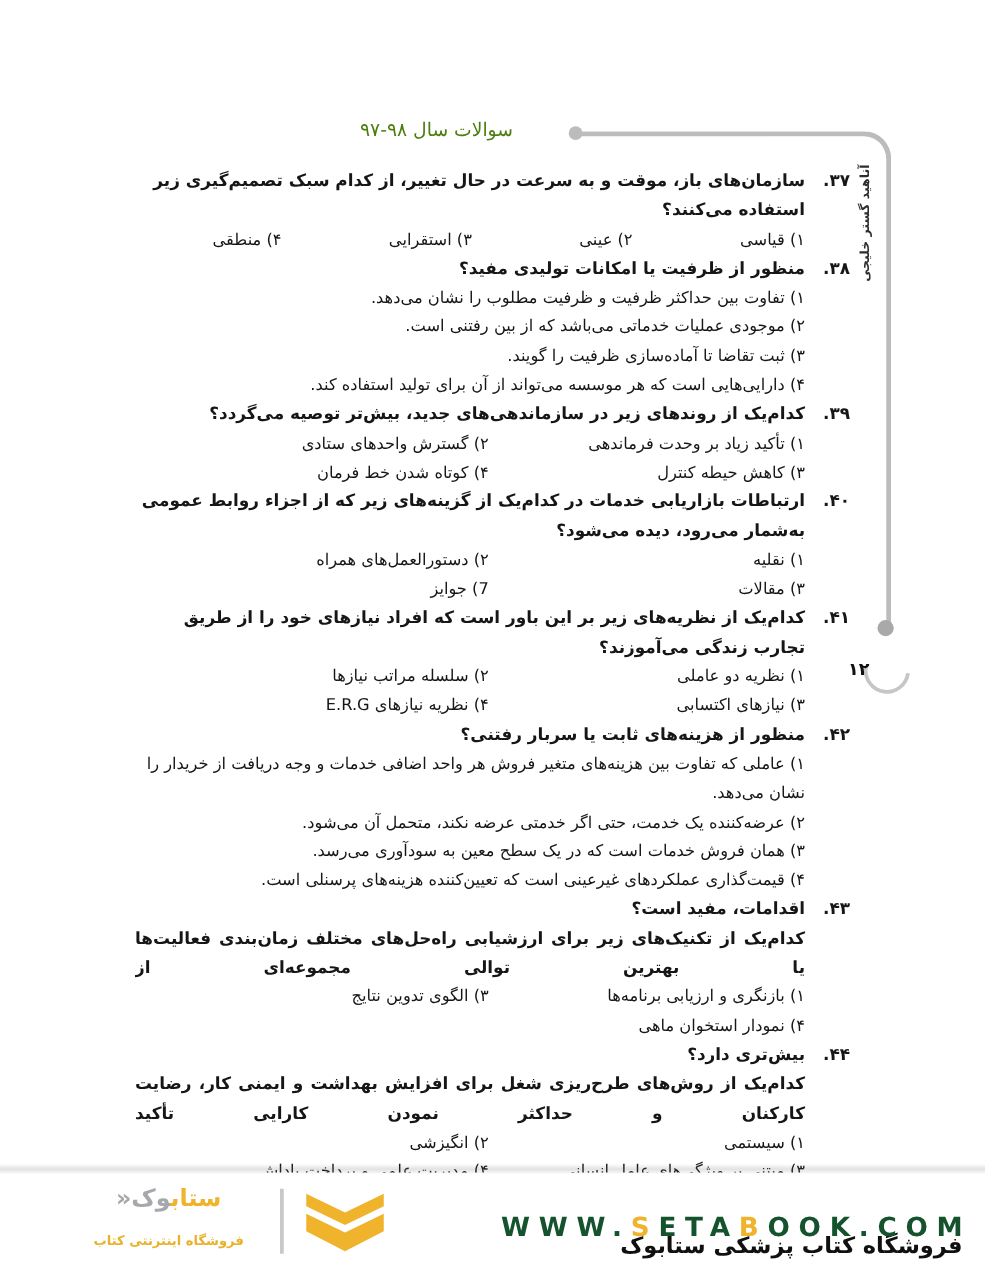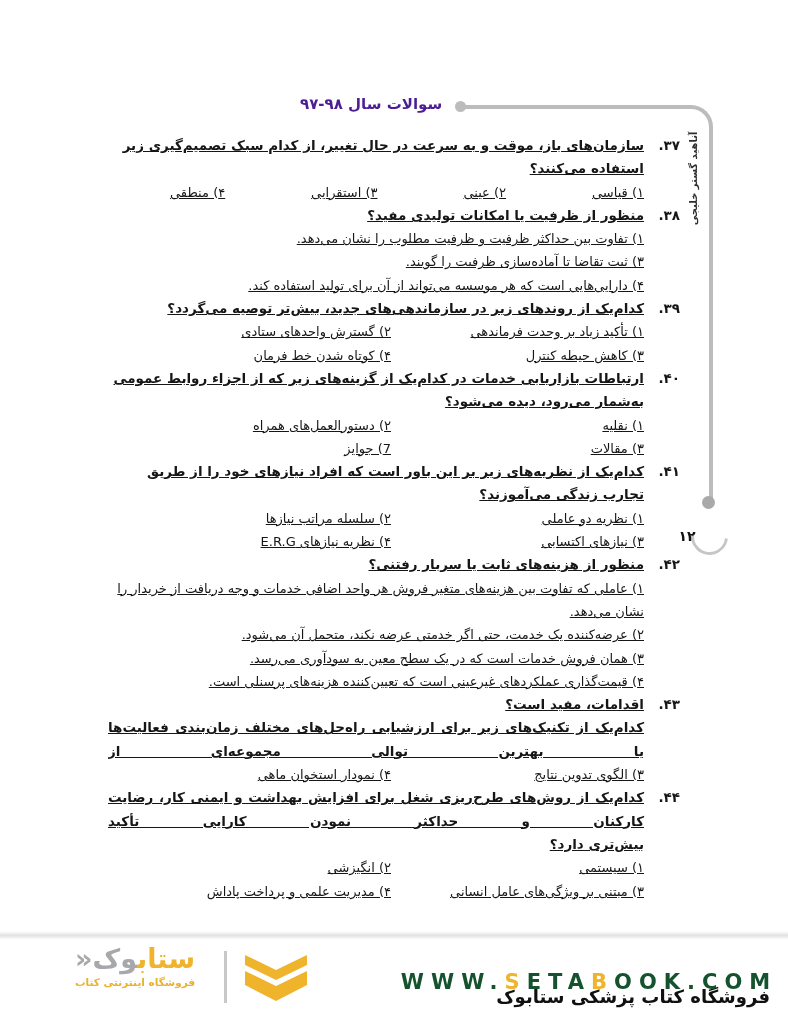--- a/index.html
+++ b/index.html
@@ -4,22 +4,22 @@
 <style>
   * { margin:0; padding:0; box-sizing:border-box; }
   html,body { width:788px; height:1012px; }
   body {
     position:relative; background:#ffffff; overflow:hidden;
     font-family:"DejaVu Sans", sans-serif; color:#1a1a1a;
   }
 
   
   .hdr-title {
-    position:absolute; top:95px; left:300px;
-    font-size:15px; font-weight:700; direction:rtl; color:#4c1d95;
+    position:absolute; top:95px; left:288px;
+    font-size:15px; font-weight:400; direction:rtl; color:#4d7c0f;
   }
   .hdr-line {
     position:absolute; left:463px; top:105px; width:250px; height:397px;
     border-top:4px solid #bcbcbc; border-right:4px solid #bcbcbc;
     border-top-right-radius:22px;
   }
   .hdr-cap {
     position:absolute; left:455px; top:101px; width:11px; height:11px;
     border-radius:50%; background:#bcbcbc;
   }
@@ -45,44 +45,44 @@
   }
 
   
   .questions {
     position:absolute; top:134px; right:108px; width:572px; height:804px;
     overflow:hidden; direction:rtl; text-align:right;
     font-size:13.5px; line-height:23.3px; color:#161616;
   }
   .q { display:flex; }
   .qnum { flex:none; width:36px; font-weight:700; }
-  .qbody { flex:1; min-width:0;text-decoration:underline; }
+  .qbody { flex:1; min-width:0; }
   .stem { font-weight:700; }
   .stem.justify { text-align:justify; text-align-last:justify; }
   .opts { font-weight:400; font-size:13px; }
   .opts.row4 {
     display:flex; justify-content:space-between; padding-left:62px;
   }
   .opts.cols { display:grid; grid-template-columns:253px 1fr; }
   .opts.stack div { display:block; }
 
   
   .scan-edge {
     position:absolute; left:0; top:931px; width:788px; height:8px;
     background:linear-gradient(to bottom,
       rgba(110,110,110,0) 0%, rgba(110,110,110,0.20) 55%, rgba(110,110,110,0.04) 100%);
   }
 
   
   .footer { position:absolute; left:0; top:939px; width:788px; height:73px; background:#fff; }
   .logo-text { position:absolute; left:52px; top:4px; width:166px; text-align:center; direction:rtl; }
-  .wordmark { font-size:27px; font-weight:700; line-height:32px; letter-spacing:-1px; }
+  .wordmark { font-size:19px; font-weight:700; line-height:32px; letter-spacing:-1px; }
   .wm-y { color:#efb32c; }
   .wm-g { color:#a6a8ab; }
-  .tagline { font-size:10.5px; font-weight:700; color:#e8b22b; margin-top:1px; }
+  .tagline { font-size:10.5px; font-weight:700; color:#e8b22b; margin-top:12px; }
   .logo-divider { position:absolute; left:224px; top:12px; width:3px; height:52px; background:#c8c8c8; }
   .logo-mark { position:absolute; left:239px; top:14px; }
   .store-title {
     position:absolute; left:418px; top:3px; width:352px;
     direction:rtl; text-align:right; font-size:18px; font-weight:700; color:#101010;margin-top:44px;
   }
   .site-url {
     position:absolute; left:390px; top:31px; width:398px;
     font-size:21px; font-weight:700; letter-spacing:7px;
     text-align:center; white-space:nowrap;
@@ -115,20 +115,21 @@
       </div>
     </div>
   </div>
 
   <div class="q">
     <span class="qnum">۳۸.</span>
     <div class="qbody">
       <div class="stem">منظور از ظرفیت یا امکانات تولیدی مفید؟</div>
       <div class="opts stack">
         <div>۱) تفاوت بین حداکثر ظرفیت و ظرفیت مطلوب را نشان می‌دهد.</div>
+        <div>۲) موجودی عملیات خدماتی می‌باشد که از بین رفتنی است.</div>
         <div>۳) ثبت تقاضا تا آماده‌سازی ظرفیت را گویند.</div>
         <div>۴) دارایی‌هایی است که هر موسسه می‌تواند از آن برای تولید استفاده کند.</div>
       </div>
     </div>
   </div>
 
   <div class="q">
     <span class="qnum">۳۹.</span>
     <div class="qbody">
       <div class="stem">کدام‌یک از روندهای زیر در سازماندهی‌های جدید، بیش‌تر توصیه می‌گردد؟</div>
@@ -179,31 +180,32 @@
       </div>
     </div>
   </div>
 
   <div class="q">
     <span class="qnum">۴۳.</span>
     <div class="qbody">
       <div class="stem">اقدامات، مفید است؟</div>
       <div class="stem justify">کدام‌یک از تکنیک‌های زیر برای ارزشیابی راه‌حل‌های مختلف زمان‌بندی فعالیت‌ها یا بهترین توالی مجموعه‌ای از</div>
       <div class="opts cols">
+        <span>۱) بازنگری و ارزیابی برنامه‌ها</span>
         <span>۳) الگوی تدوین نتایج</span>
         <span>۴) نمودار استخوان ماهی</span>
       </div>
     </div>
   </div>
 
   <div class="q">
     <span class="qnum">۴۴.</span>
     <div class="qbody">
+      <div class="stem">بیش‌تری دارد؟</div>
       <div class="stem justify">کدام‌یک از روش‌های طرح‌ریزی شغل برای افزایش بهداشت و ایمنی کار، رضایت کارکنان و حداکثر نمودن کارایی تأکید</div>
-      <div class="stem">بیش‌تری دارد؟</div>
       <div class="opts cols">
         <span>۱) سیستمی</span>
         <span>۲) انگیزشی</span>
         <span>۳) مبتنی بر ویژگی‌های عامل انسانی</span>
         <span>۴) مدیریت علمی و پرداخت پاداش</span>
       </div>
     </div>
   </div>
 
 </div>

